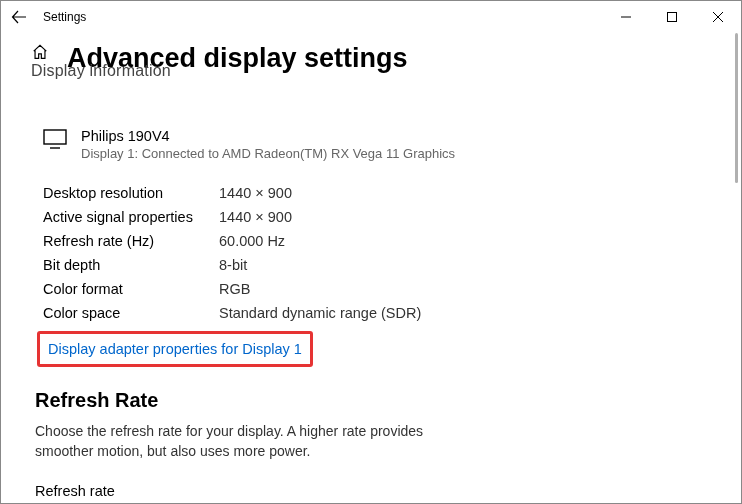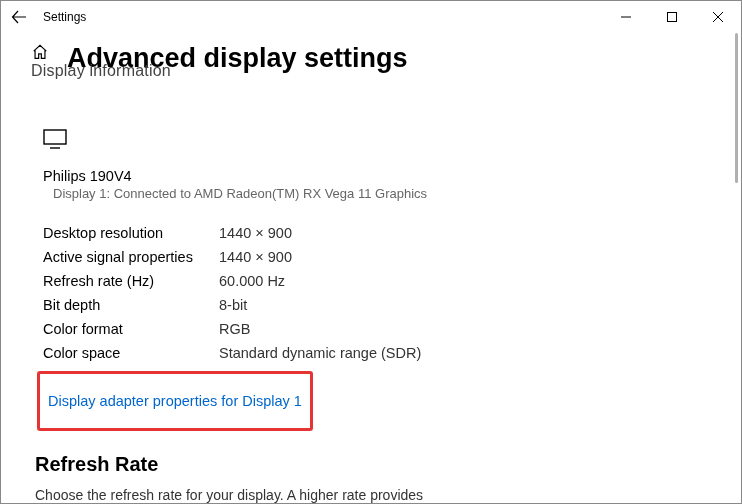--- a/index.html
+++ b/index.html
@@ -71,52 +71,50 @@
     height: 22px;
     position: relative;
     top: -14px;
   }
   .monitor-row {
     display: flex;
     align-items: flex-start;
     gap: 14px;
     margin-top: 30px;
     margin-left: 12px;
-    flex-direction: column;
   }
   .monitor-icon svg { width: 24px; height: 22px; }
   .monitor-name {
     font-size: 14.5px;
     color: #000;
   }
   .monitor-sub {
     font-size: 13px;
     color: #666;
     margin-top: 2px;
-    margin-left: 10px;
   }
   .spec-table {
     margin-top: 20px;
     margin-left: 12px;
   }
   .spec-row {
     display: flex;
     font-size: 14.5px;
     color: #000;
     padding: 4px 0;
   }
   .spec-label { width: 176px; }
   .spec-value { color: #333; }
   .link-row {
     margin-top: 6px;
     margin-left: 6px;
     display: inline-block;
     border: 3px solid #e63333;
     border-radius: 3px;
-    padding: 18px 8px;
+    padding: 6px 8px;
   }
   .link-text {
     color: #0066cc;
     font-size: 14.5px;
   }
   .section-heading {
     font-size: 20px;
     font-weight: 600;
     color: #000;
     margin-top: 22px;

